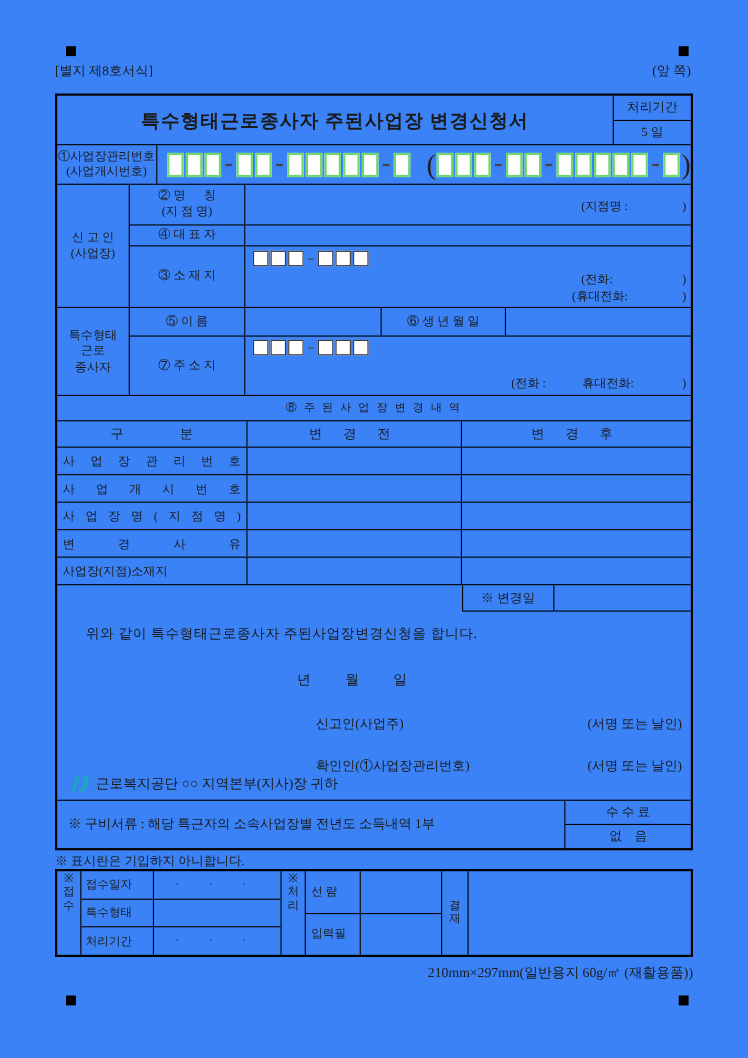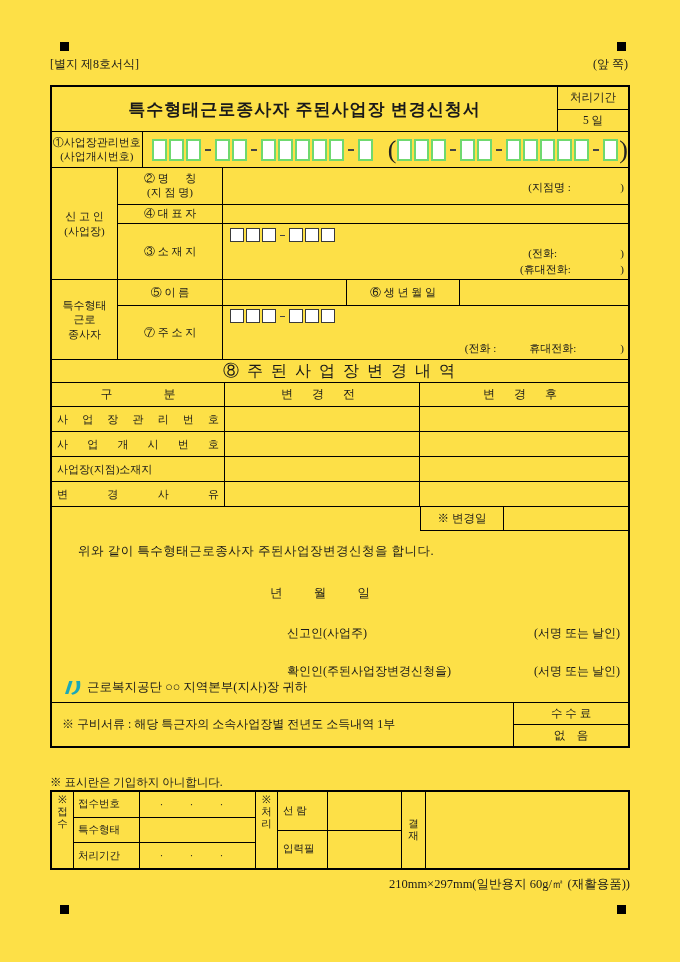--- a/index.html
+++ b/index.html
@@ -1,19 +1,19 @@
 <!DOCTYPE html>
 <html><head>
 <meta charset="utf-8">
 <style>
   * { margin:0; padding:0; box-sizing:border-box; }
   html,body { background:#e8e8e8; }
   .page {
     position:relative; width:680px; height:962px; margin:0 auto;
-    background:#fde047; color:#1a1a1a;
+    background:#3b82f6; color:#1a1a1a;
     font-family:"Liberation Serif","DejaVu Serif",serif;
     font-size:11px; overflow:hidden;
   }
   .sq { position:absolute; width:9px; height:9px; background:#000; }
   .hdr-note { position:absolute; top:56px; font-size:12px; }
   .prewrap { white-space:pre-wrap; }
   .vmid { display:flex; align-items:center; justify-content:center; }
 
   
   .mt { position:absolute; left:50px; top:85px; width:580px;
@@ -251,21 +251,21 @@
                   <span class="gbox"></span>
                   <span class="gbox"></span>
                 </span>
               </span>
             <span class="right-note" style="bottom:3px;">(전화 :            휴대전화:                )</span>
           </div>
         </div>
       </div>
     </div>
 
-    <div class="row vmid" style="height:23px; font-size:16px; letter-spacing:2px;">⑧ 주 된 사 업 장 변 경 내 역</div>
+    <div class="row vmid" style="height:23px; font-size:10px; letter-spacing:2px;">⑧ 주 된 사 업 장 변 경 내 역</div>
 
     <div class="row chead" style="height:24px;">
       <div class="vmid br" style="width:173px; letter-spacing:24px; padding-left:24px;">구 분</div>
       <div class="vmid br cpre" style="letter-spacing:8px;font-family:Liberation Serif, serif;">변 경 전</div>
       <div class="vmid cpost" style="letter-spacing:8px;">변 경 후</div>
     </div>
 
     <div class="row" style="height:25px;">
       <div class="ck br">
           <span>사 업 장 관 리 번 호</span>
@@ -275,46 +275,53 @@
     </div>
     <div class="row" style="height:25px;">
       <div class="ck br">
           <span>사 업 개 시 번 호</span>
         </div>
       <div class="cpre br"></div>
       <div class="cpost"></div>
     </div>
     <div class="row" style="height:25px;">
       <div class="ck br">
+          <span>사 업 장 명 ( 지 점 명 )</span>
+        </div>
+      <div class="cpre br"></div>
+      <div class="cpost"></div>
+    </div>
+    <div class="row" style="height:25px;">
+      <div class="ck br">
+          <span>변 경 사 유</span>
+        </div>
+      <div class="cpre br"></div>
+      <div class="cpost"></div>
+    </div>
+    <div class="row" style="height:25px;">
+      <div class="ck br">
           <span>사업장(지점)소재지</span>
-        </div>
-      <div class="cpre br"></div>
-      <div class="cpost"></div>
-    </div>
-    <div class="row" style="height:25px;">
-      <div class="ck br">
-          <span>변 경 사 유</span>
         </div>
       <div class="cpre br"></div>
       <div class="cpost"></div>
     </div>
 
     <div class="row decl" style="display:block;">
       <div class="chgdate">
         <div class="cd-lbl">※ 변경일</div>
         <div class="cd-val"></div>
       </div>
       <div class="statement">위와 같이 특수형태근로종사자 주된사업장변경신청을 합니다.</div>
       <div class="dateline prewrap">년          월          일</div>
       <div class="signrow" style="top:118px;">
         <span class="who">신고인(사업주)</span>
         <span class="how">(서명 또는 날인)</span>
       </div>
       <div class="signrow" style="top:156px;">
-        <span class="who">확인인(주된사업장변경신청을)</span>
+        <span class="who">확인인(①사업장관리번호)</span>
         <span class="how">(서명 또는 날인)</span>
       </div>
       <div class="recipient">
         <svg width="17" height="15" viewBox="0 0 17 15">
           <path d="M1 14 L5.2 1 L8.6 1 L4.4 14 Z" fill="#1ba8b8"></path>
           <path d="M7.2 13.2 C12.5 11.6 13.4 7.2 12.2 1 L16 1 C17.2 8.4 15 13.6 8.4 14.8 Z" fill="#1ba8b8"></path>
         </svg>
         <span>근로복지공단 ○○  지역본부(지사)장   귀하</span>
       </div>
     </div>
@@ -330,21 +337,21 @@
 
   <div class="fillnote">※ 표시란은 기입하지 아니합니다.</div>
 
   <div class="ot">
     <div class="vlab og1 br">※
 접
 수</div>
 
     <div class="og2 br">
       <div class="orow">
-        <div class="olbl br">접수번호</div>
+        <div class="olbl br">접수일자</div>
         <div class="oval">· · ·</div>
       </div>
       <div class="orow bt">
         <div class="olbl br">특수형태</div>
         <div class="oval"></div>
       </div>
       <div class="orow bt">
         <div class="olbl br">처리기간</div>
         <div class="oval">· · ·</div>
       </div>

